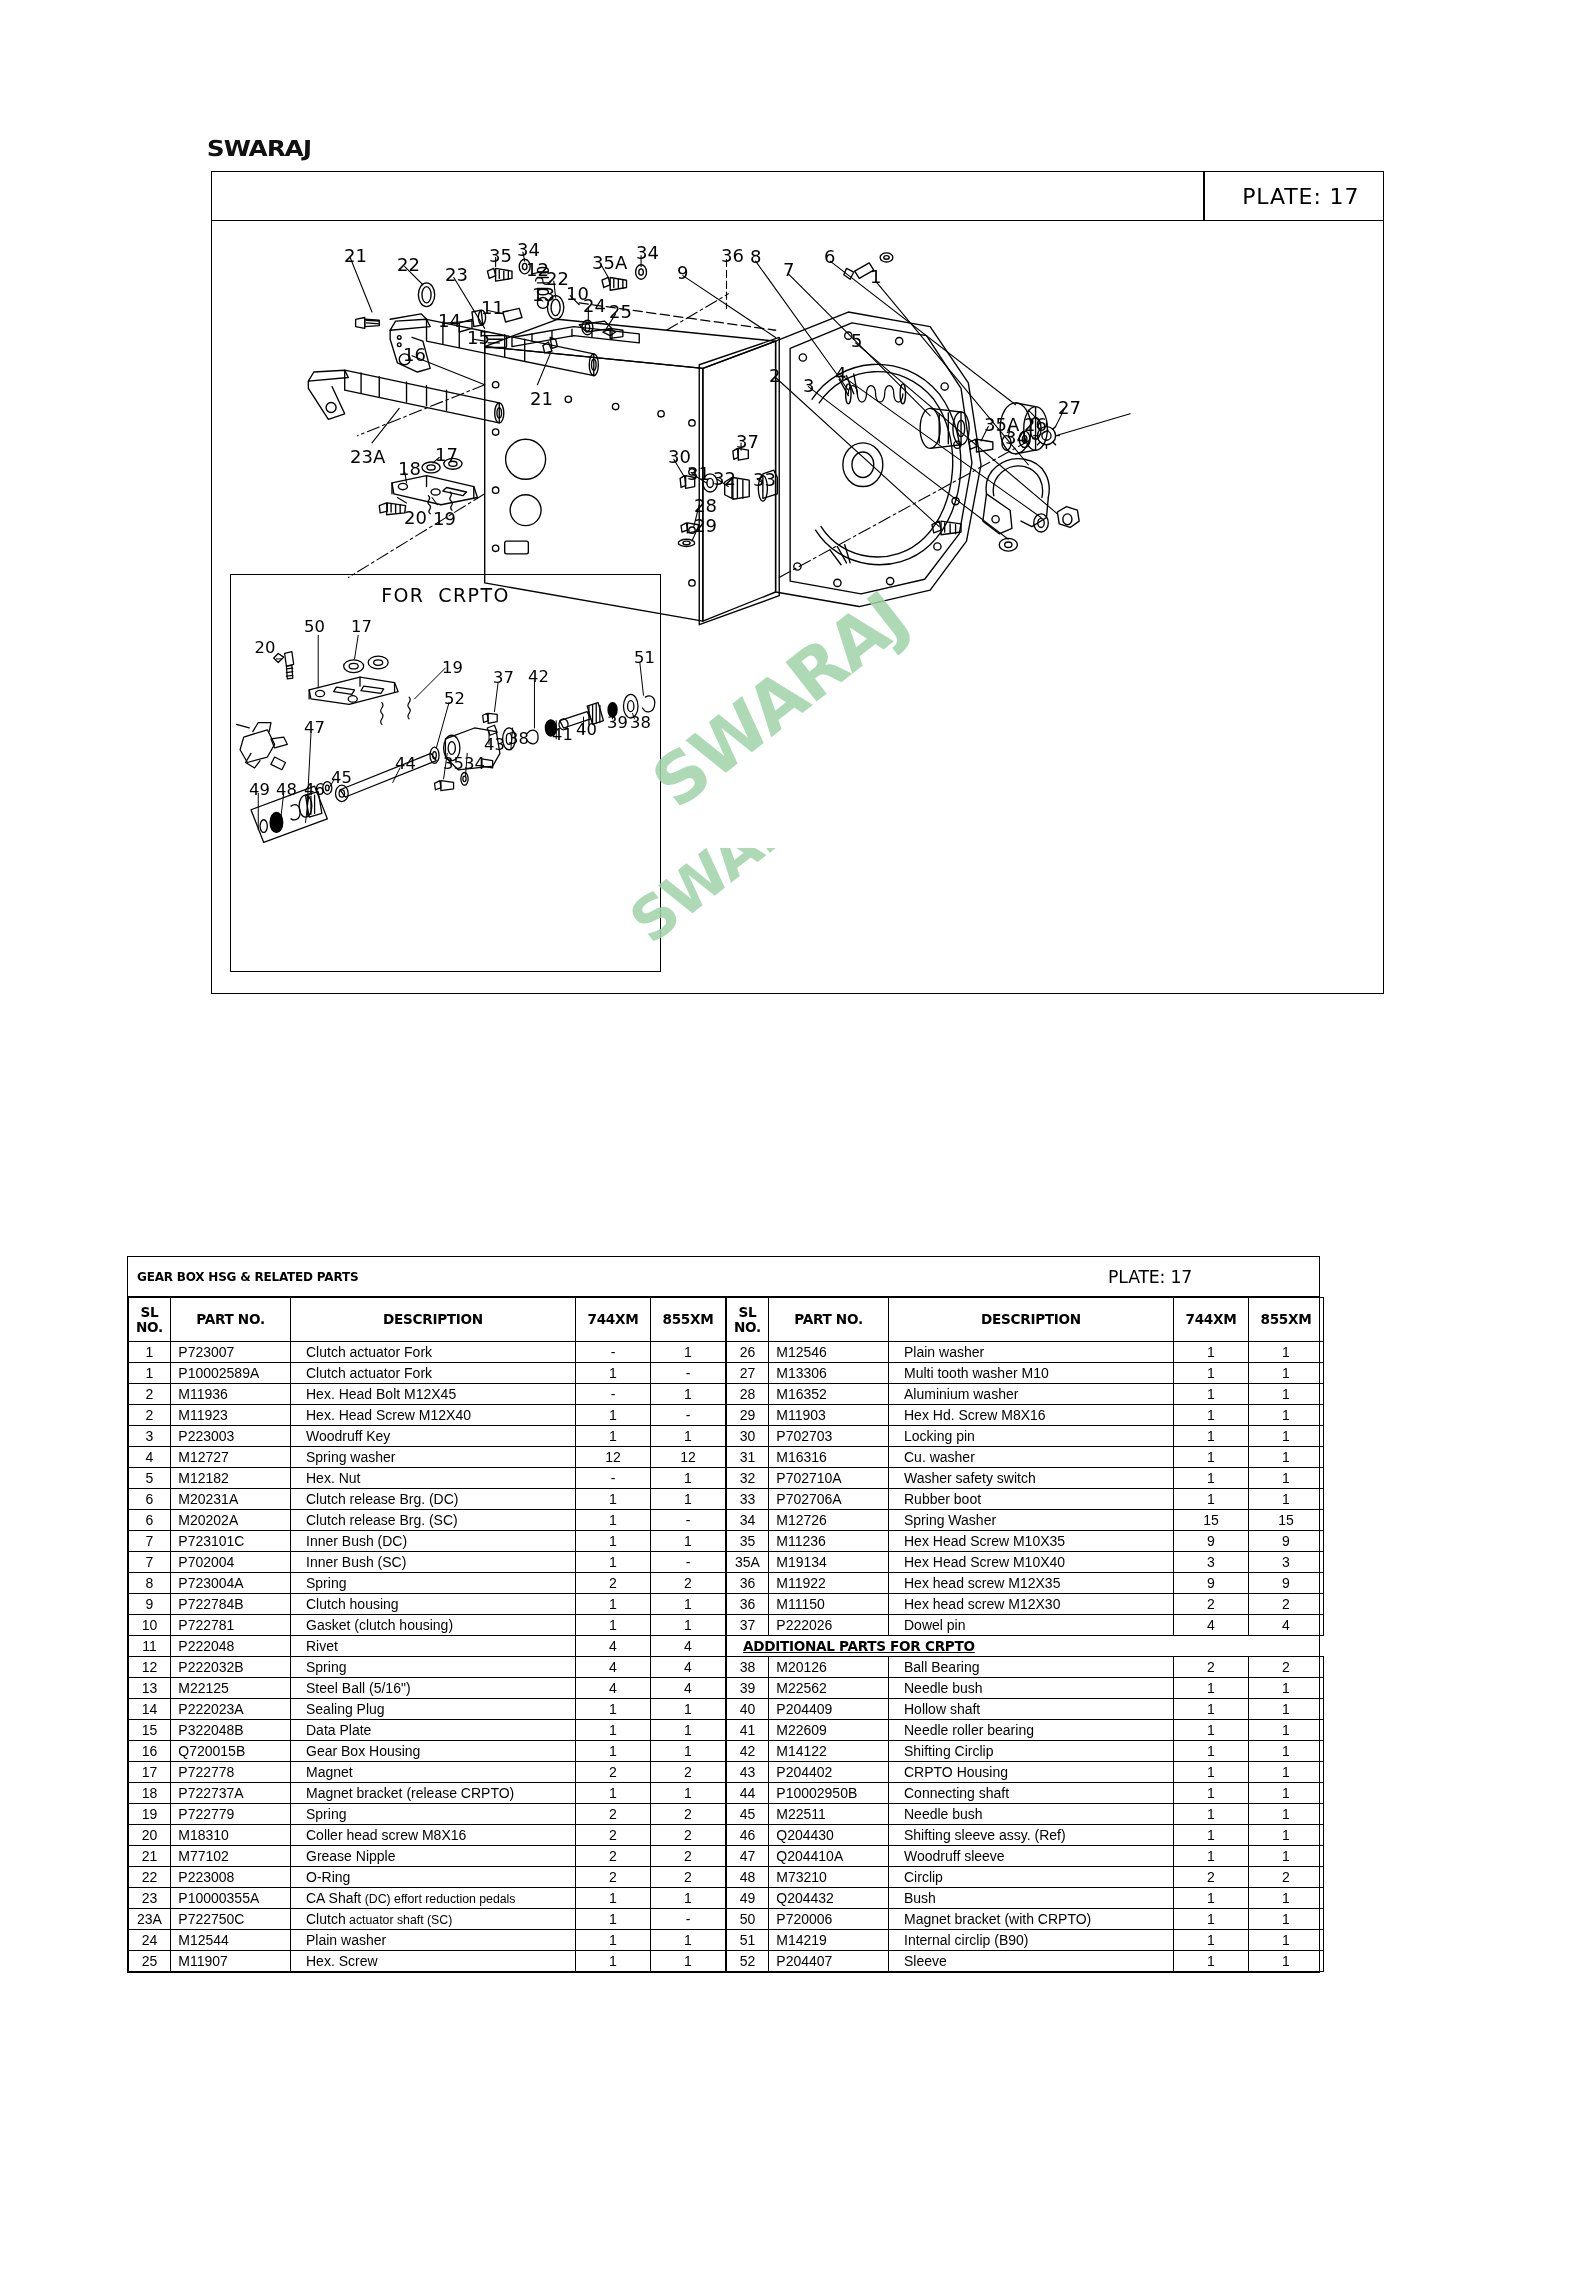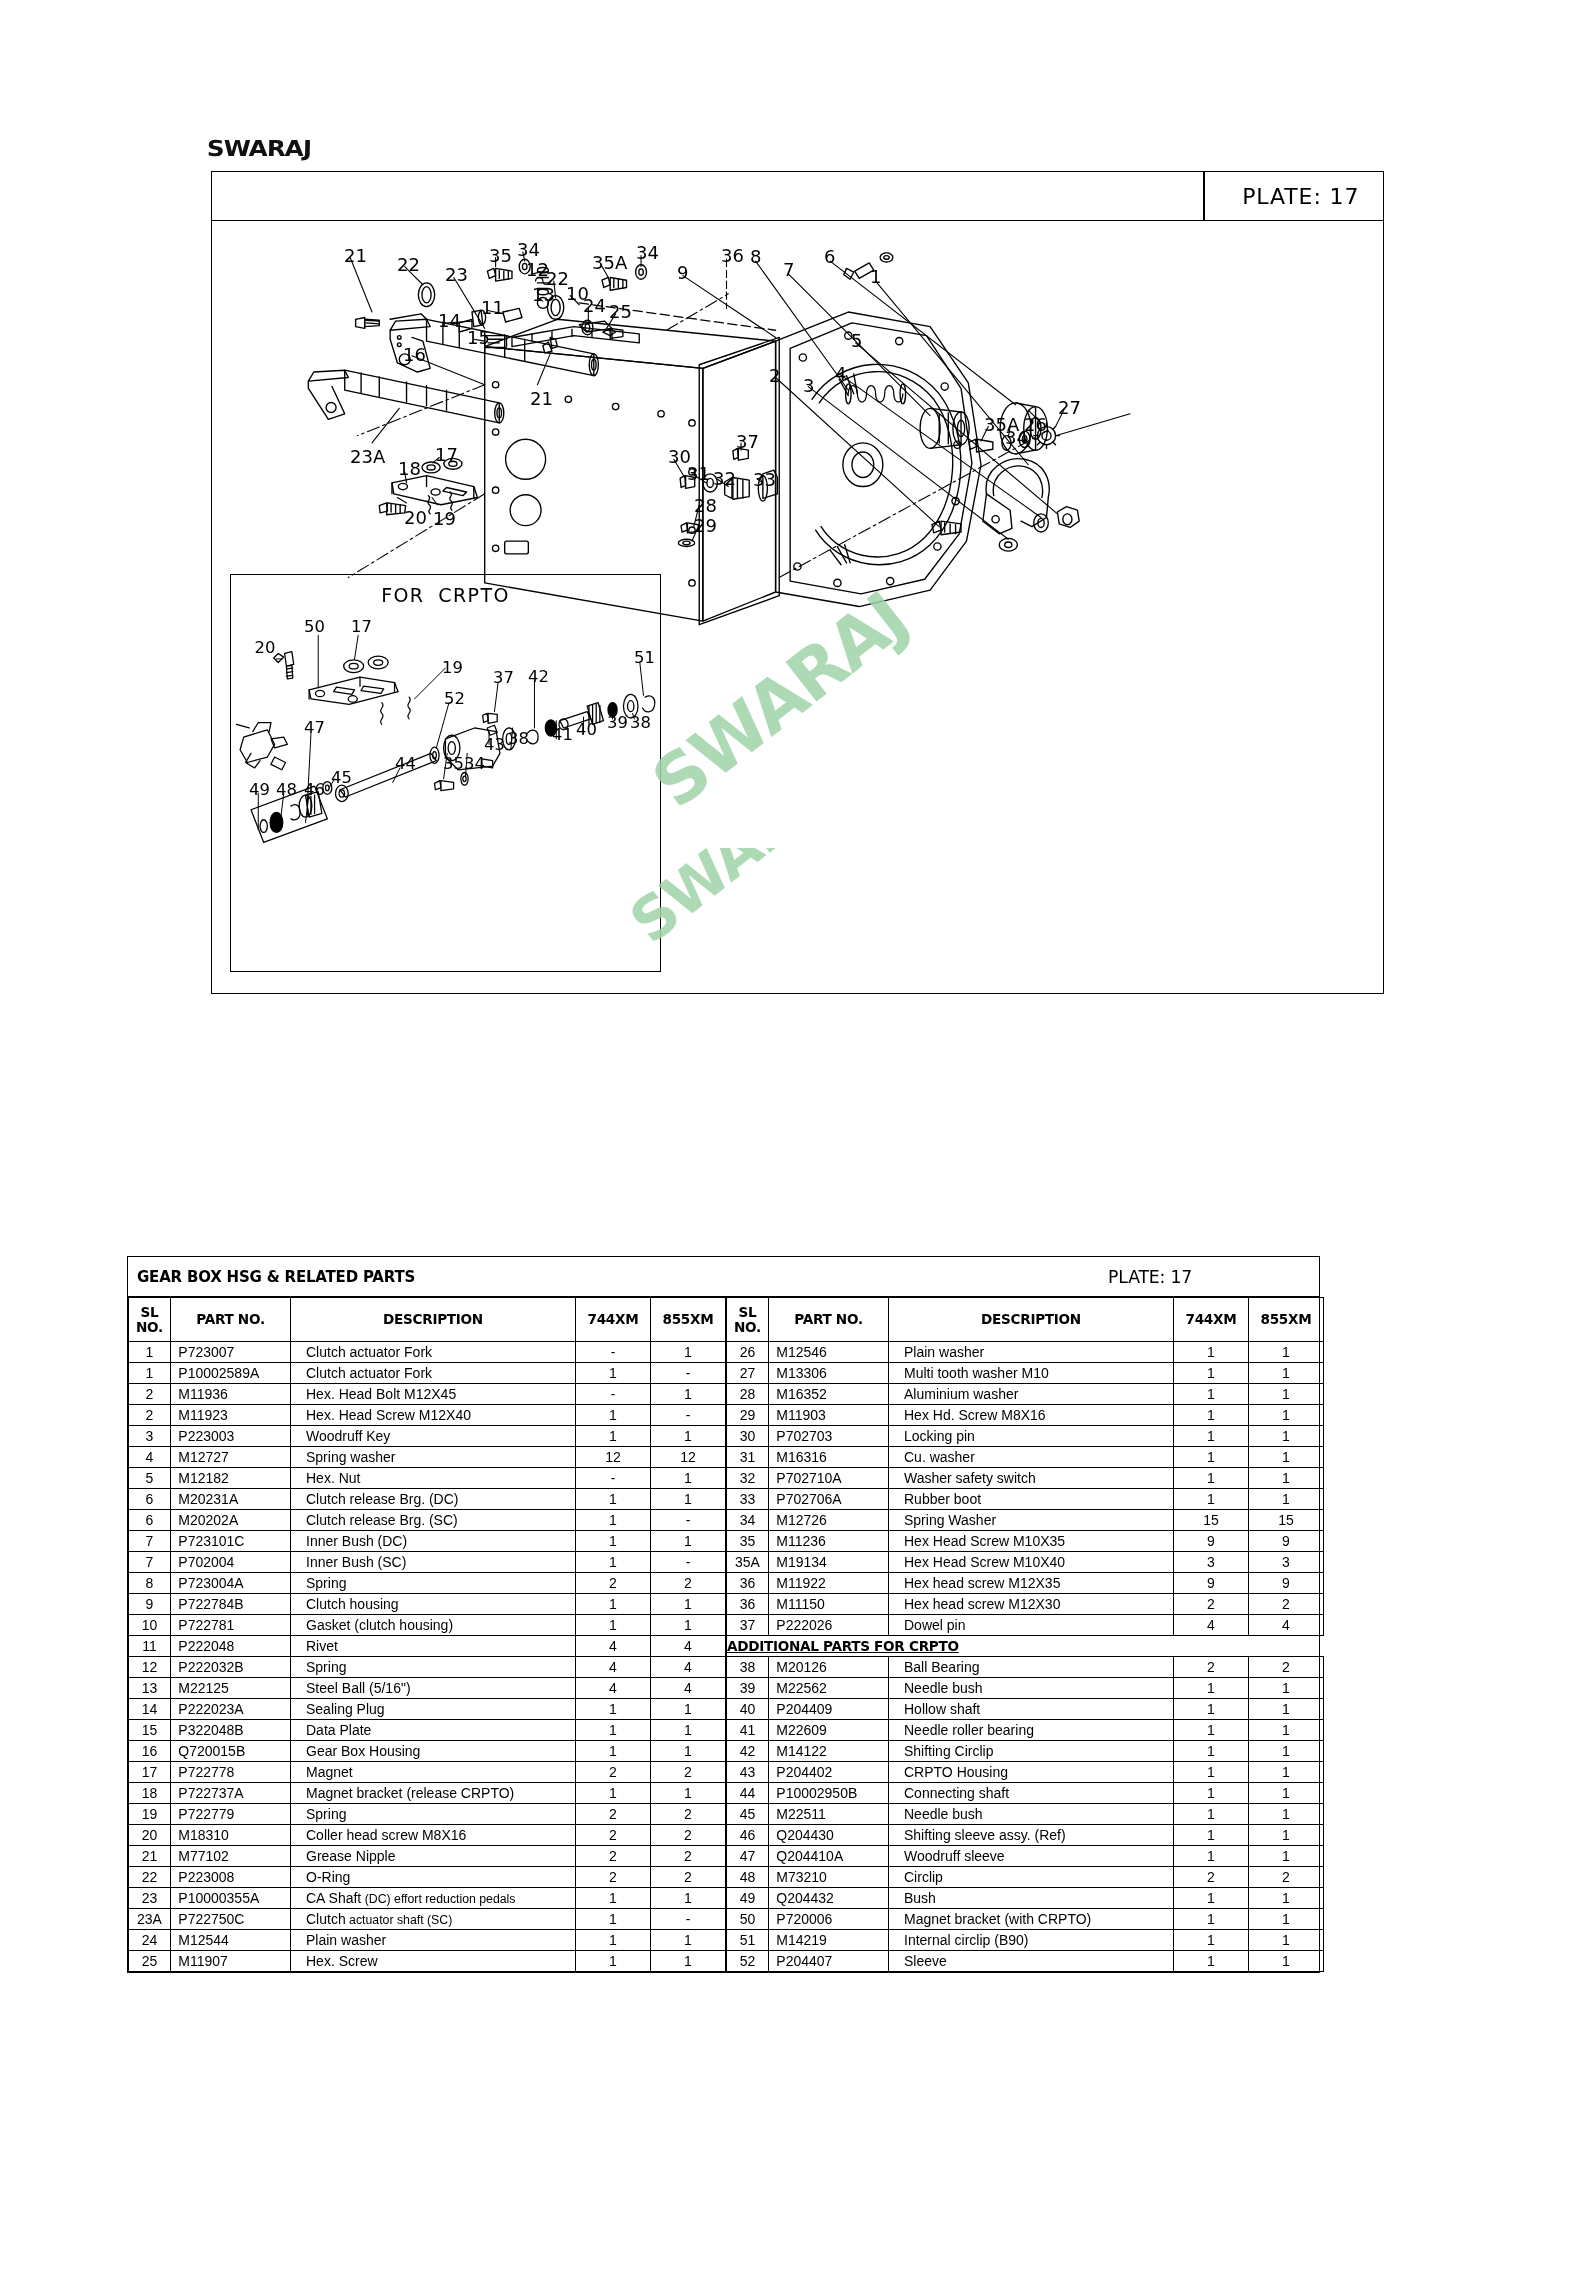--- a/index.html
+++ b/index.html
@@ -148,21 +148,21 @@
   }
   #table-caption-row {
     display: flex;
     align-items: center;
     height: 40px;
     border-bottom: 1.8px solid #000;
     padding: 0 9px;
   }
   #table-caption-title {
     font-family: "DejaVu Sans", sans-serif;
-    font-size: 15px;
+    font-size: 12px;
     font-weight: 700;
     letter-spacing: -0.2px;
     flex: 1;
   }
   #table-caption-plate {
     font-family: "DejaVu Sans", sans-serif;
     font-size: 17.3px;
     padding-right: 118px;
     letter-spacing: -0.2px;
   }
@@ -204,21 +204,21 @@
   td.c-pn { text-align: left;  width: 120px; padding-left: 7.3px; }
   td.c-de { text-align: left;  width: 285px; padding-left: 15px; }
   td.c-q  { text-align: center; width: 75px; }
 
   td.c-de .sub { font-size: 12.3px; }
 
   tr.section-row td {
     border-left: none;
     border-right: none;
     text-align: left;
-    padding-left: 0;
+    padding-left: 16px;
   }
   .section-label {
     font-family: "DejaVu Sans", sans-serif;
     font-weight: 700;
     font-size: 13.6px;
     text-decoration: underline;
     letter-spacing: -0.3px;
   }
 </style>
 </head>

